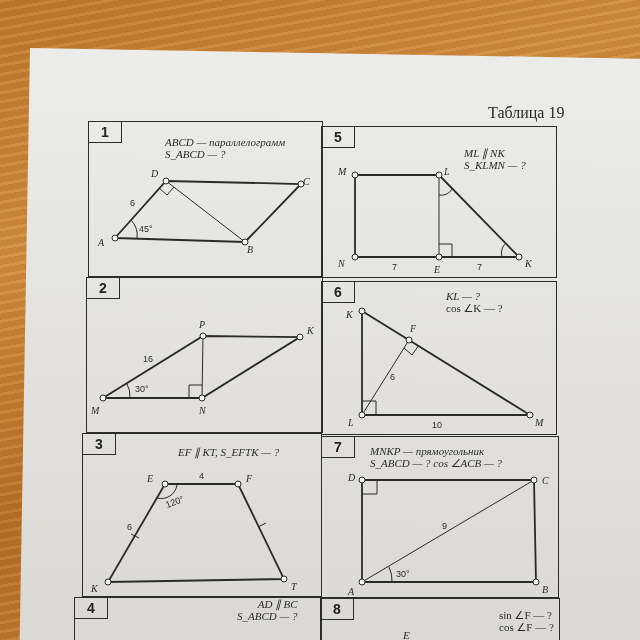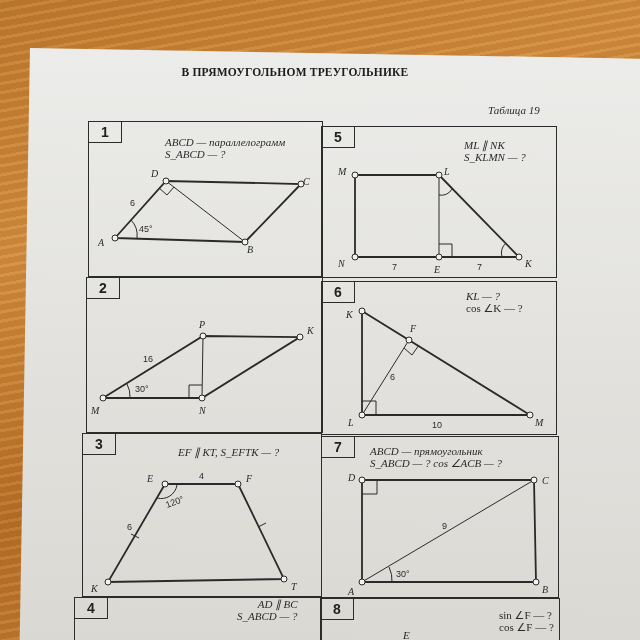--- a/index.html
+++ b/index.html
@@ -6,39 +6,38 @@
   body{width:640px;height:640px;overflow:hidden;position:relative;
        background:linear-gradient(160deg,#c07a2e 0%,#d28d3f 30%,#b86f26 60%,#c9843a 100%);
        font-family:"Liberation Serif",serif;}
   .wood{position:absolute;inset:0;
         background:repeating-linear-gradient(170deg,rgba(255,220,160,0.10) 0 3px,rgba(120,60,10,0.10) 3px 9px);}
   .paper{position:absolute;left:30px;top:48px;width:640px;height:640px;
          background:linear-gradient(180deg,#ececea 0%,#e2e1dd 50%,#d8d7d2 100%);
          transform:rotate(1deg);transform-origin:0 0;}
   .title{position:absolute;left:130px;top:66px;width:330px;text-align:center;
          font-weight:bold;font-size:11.5px;line-height:13px;color:#1c1c1c;letter-spacing:0.2px;}
-  .table-no{position:absolute;left:488px;top:104px;font-style:italic;font-size:11px;color:#2a2a2a;}
+  .table-no{position:absolute;left:488px;top:104px;font-size:16px;color:#2a2a2a;}
   .cell{position:absolute;border:1.3px solid #2c2c2c;box-sizing:border-box;}
   .num{position:absolute;left:0;top:0;width:32px;height:20px;border-right:1.3px solid #2c2c2c;border-bottom:1.3px solid #2c2c2c;
        font-family:"Liberation Sans",sans-serif;font-weight:bold;font-size:14px;text-align:center;line-height:20px;color:#222;}
   .txt{position:absolute;font-style:italic;font-size:11px;line-height:12px;color:#2a2a2a;white-space:nowrap;}
   .txt .up{font-style:normal;}
   svg{position:absolute;left:0;top:0;overflow:visible;}
   .lbl{font-family:"Liberation Serif",serif;font-style:italic;font-size:10px;fill:#2a2a2a;}
   .nlbl{font-family:"Liberation Sans",sans-serif;font-size:9px;fill:#2a2a2a;}
 </style>
 </head>
 <body>
 
 <div class="wood"></div>
 
 <div class="paper"></div>
 
 <div class="title">
-  <div>В ПРЯМОУГОЛЬНОМ ТРЕУГОЛЬНИКЕ</div>
 </div>
 <div class="table-no">Таблица 19</div>
 
 <div class="cell" style="left:88px;top:121px;width:235px;height:156px;">
   <div class="num">1</div>
   <div class="txt" style="left:52px;top:14px;margin-left:24px;">
     <div>ABCD — параллелограмм</div>
     <div>S_ABCD — ?</div>
   </div>
   <svg width="235" height="156">
@@ -58,21 +57,21 @@
     <text class="lbl" x="62" y="55">D</text>
     <text class="lbl" x="214" y="63">C</text>
     <text class="lbl" x="158" y="131">B</text>
     <text class="nlbl" x="41" y="84">6</text>
     <text class="nlbl" x="50" y="110">45°</text>
   </svg>
 </div>
 
 <div class="cell" style="left:321px;top:126px;width:236px;height:152px;">
   <div class="num">5</div>
-  <div class="txt" style="left:142px;top:12px;">
+  <div class="txt" style="left:142px;top:20px;">
     <div>ML ∥ NK</div>
     <div>S_KLMN — ?</div>
   </div>
   <svg width="236" height="152">
     <g stroke="#2a2a2a" fill="none">
       <polyline points="33,48 117,48 197,130 33,130 33,48" stroke-width="1.8"></polyline>
       <line x1="117" y1="48" x2="117" y2="130" stroke-width="1"></line>
       <polyline points="117,117 130,117 130,130" stroke-width="1"></polyline>
       <path d="M117,68 A12,12 0 0 0 130,62" stroke-width="1"></path>
       <path d="M180,130 A14,14 0 0 1 184,116" stroke-width="1"></path>
@@ -113,21 +112,21 @@
     <text class="lbl" x="112" y="50">P</text>
     <text class="lbl" x="220" y="56">K</text>
     <text class="lbl" x="112" y="136">N</text>
     <text class="nlbl" x="56" y="84">16</text>
     <text class="nlbl" x="48" y="114">30°</text>
   </svg>
 </div>
 
 <div class="cell" style="left:321px;top:281px;width:236px;height:154px;">
   <div class="num">6</div>
-  <div class="txt" style="left:144px;top:8px;">
+  <div class="txt" style="left:124px;top:8px;">
     <div>KL — ?</div>
     <div class="up">cos ∠K — ?</div>
   </div>
   <svg width="236" height="154">
     <g stroke="#2a2a2a" fill="none">
       <polyline points="40,29 40,133 208,133 40,29" stroke-width="1.8"></polyline>
       <line x1="40" y1="133" x2="87" y2="58" stroke-width="1"></line>
       <polyline points="40,119 54,119 54,133" stroke-width="1"></polyline>
       <polyline points="82,66 90,73 97,63" stroke-width="1"></polyline>
     </g>
@@ -170,21 +169,21 @@
     <text class="lbl" x="208" y="156">T</text>
     <text class="nlbl" x="116" y="45">4</text>
     <text class="nlbl" x="44" y="96">6</text>
     <text class="nlbl" x="84" y="74" transform="rotate(-20 84 74)">120°</text>
   </svg>
 </div>
 
 <div class="cell" style="left:321px;top:436px;width:238px;height:162px;">
   <div class="num">7</div>
   <div class="txt" style="left:48px;top:8px;">
-    <div>ABCD — прямоугольник</div>
+    <div>MNKP — прямоугольник</div>
     <div>S_ABCD — ? cos ∠ACB — ?</div>
   </div>
   <svg width="238" height="162">
     <g stroke="#2a2a2a" fill="none">
       <polyline points="40,43 212,43 214,145 40,145 40,43" stroke-width="1.8"></polyline>
       <line x1="40" y1="145" x2="212" y2="43" stroke-width="1"></line>
       <polyline points="40,57 55,57 55,43" stroke-width="1"></polyline>
       <path d="M70,145 A30,30 0 0 0 67,130" stroke-width="1"></path>
     </g>
     <g fill="#f2f2f0" stroke="#2a2a2a" stroke-width="1">

